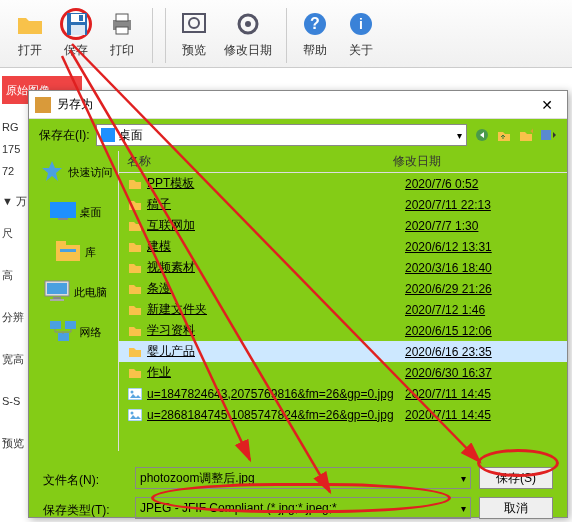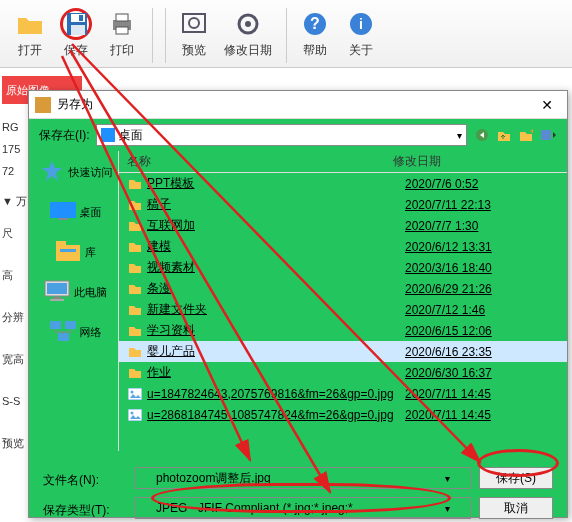--- a/index.html
+++ b/index.html
@@ -7,21 +7,21 @@
 
 
 .main-toolbar { height: 68px; background: linear-gradient(#fdfdfd, #f0f0f0); border-bottom: 1px solid #ccc; display: flex; padding: 4px 8px 0; }
 .tb-btn { display: flex; flex-direction: column; align-items: center; justify-content: flex-start; padding: 4px 6px; margin-right: 2px; cursor: pointer; }
 .tb-btn .icon-slot { width: 32px; height: 32px; display: flex; align-items: center; justify-content: center; }
 .tb-btn .lbl { font-size: 12px; color: #333; margin-top: 2px; }
 .save-highlight { border: 3px solid #e02020; border-radius: 50%; padding: 2px; }
 .left-labels { position: absolute; left: 0; top: 76px; font-size: 11px; color: #333; line-height: 22px; padding-left: 2px; }
 
 
-.dialog { position: absolute; left: 28px; top: 90px; width: 540px; height: 428px; background: #22c55e; border: 1px solid #888; box-shadow: 2px 2px 8px rgba(0,0,0,.3); }
+.dialog { position: absolute; left: 28px; top: 90px; width: 540px; height: 428px; background: #84cc16; border: 1px solid #888; box-shadow: 2px 2px 8px rgba(0,0,0,.3); }
 .dlg-title { height: 28px; background: #fff; border-bottom: 1px solid #ddd; display: flex; align-items: center; padding: 0 6px; }
 .dlg-title .ico { width: 16px; height: 16px; margin-right: 6px; }
 .dlg-title .txt { flex: 1; font-size: 12px; }
 .dlg-title .close { width: 28px; height: 20px; display: flex; align-items: center; justify-content: center; font-size: 14px; cursor: pointer; }
 
 .dlg-topbar { height: 32px; display: flex; align-items: center; padding: 0 10px; gap: 6px; }
 .dlg-topbar .lbl { font-size: 12px; }
 .dlg-topbar .path-sel { flex: 1; height: 22px; border: 1px solid #888; display: flex; align-items: center; padding: 0 4px; background: #fff; }
 .dlg-topbar .path-sel .ficon { width: 14px; height: 14px; background: #1e90ff; margin-right: 4px; }
 .dlg-topbar .path-sel .dd { margin-left: auto; font-size: 10px; }
@@ -40,21 +40,21 @@
 .fl-rows { height: 276px; overflow-y: auto; text-decoration: underline; }
 .row { display: flex; height: 21px; align-items: center; font-size: 12px; }
 .row.sel { background: #cde8ff; }
 .row .ic { width: 16px; height: 14px; margin: 0 4px 0 8px; display:flex; align-items:center; justify-content:center; }
 .row .nm { width: 254px; white-space: nowrap; overflow: hidden; text-overflow: ellipsis; }
 .row .dt { flex: 1; padding-left: 4px; }
 
 .dlg-bottom { padding: 8px 14px; }
 .brow { display: flex; align-items: flex-end; height: 30px; gap: 8px; }
 .brow .blbl { width: 84px; font-size: 12px; }
-.brow .binput { flex: 1; height: 22px; border: 1px solid #888; padding: 0 20px; font-size: 12px; display:flex; align-items:center; }
+.brow .binput { flex: 1; height: 22px; border: 1px solid #888; padding: 0 4px; font-size: 12px; display:flex; align-items:center; }
 .brow .binput .dd { margin-left:auto; font-size:10px; }
 .brow .bbtn { width: 74px; height: 22px; border: 1px solid #888; background: #efefef; font-size: 12px; cursor: pointer; display:flex; align-items:center; justify-content:center;margin-top:47px; }
 .save-oval { position: absolute; border: 3px solid #e02020; border-radius: 50%; pointer-events: none; }
 .type-oval { position: absolute; border: 3px solid #e02020; border-radius: 50%/60%; pointer-events: none; }
 
 
 .arrow-svg { position: absolute; left: 0; top: 0; width: 572px; height: 522px; pointer-events: none; }
 
 
 .folder-svg { fill: #f8c24a; }

